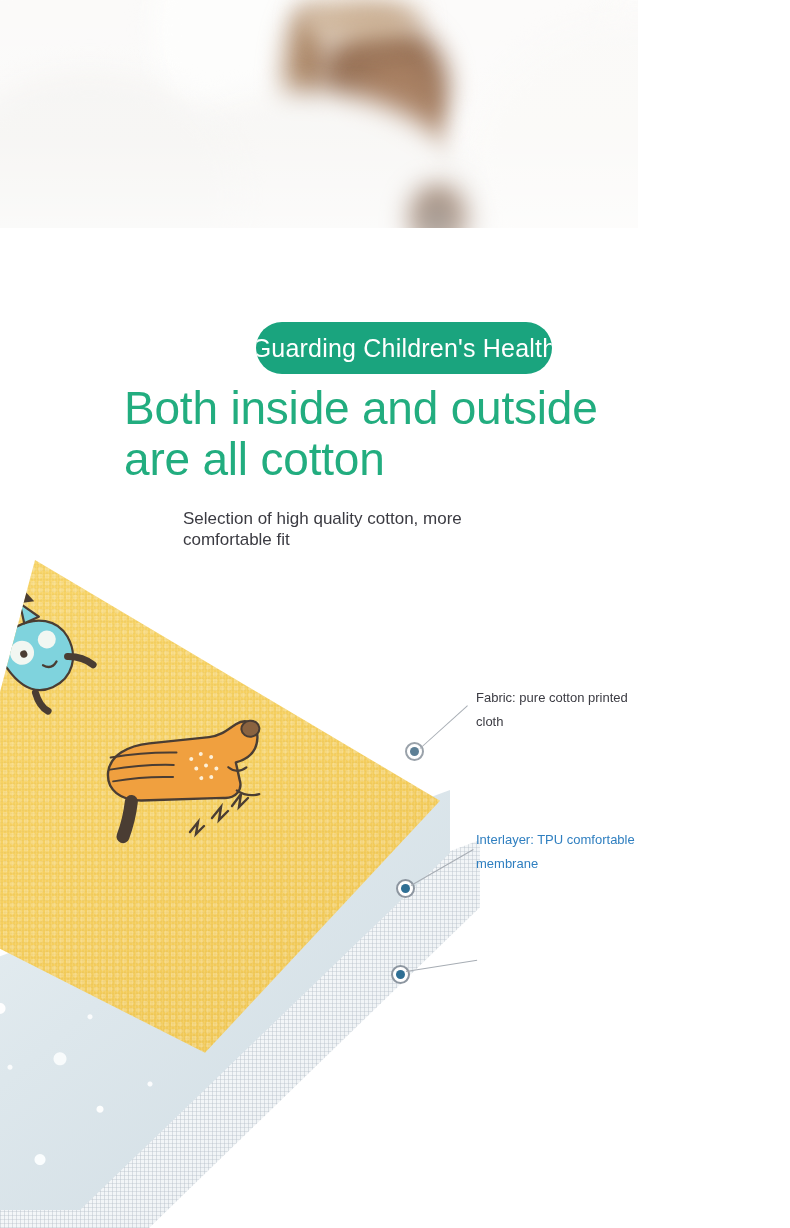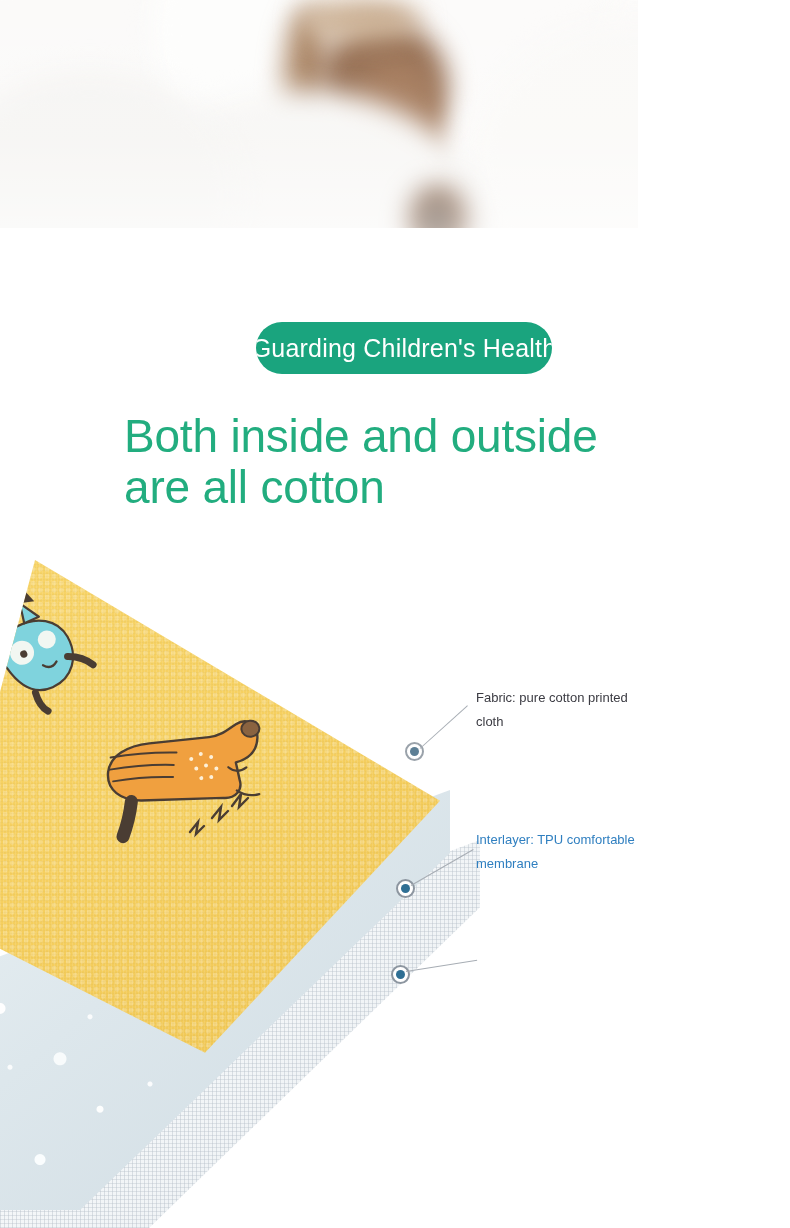--- a/index.html
+++ b/index.html
@@ -119,21 +119,20 @@
   .headline {
     position: absolute;
     left: 124px; top: 383px;
     width: 600px;
     color: #22ad7f;
     font-size: 46px;
     line-height: 51px;
     font-weight: 400;
     letter-spacing: -0.2px;
     white-space: pre-line;
-    margin-top: 28px;
   }
 
   .subhead {
     position: absolute;
     left: 183px; top: 508px;
     width: 420px;
     color: #3b3b42;
     font-size: 17px;
     line-height: 21px;
     font-weight: 400;
@@ -301,20 +300,22 @@
 
   <div class="badge-wrap">
     <div class="badge">
       <span class="badge-text">Guarding Children's Health</span>
     </div>
   </div>
 
   <div class="headline">Both inside and outside
 are all cotton</div>
 
+  <div class="subhead">Selection of high quality cotton, more
+comfortable fit</div>
 
   <div class="stack">
 
     <div class="layer-knit"></div>
 
     <div class="layer-tpu">
       <div class="beads"></div>
       <div class="beads-fine"></div>
     </div>
 

